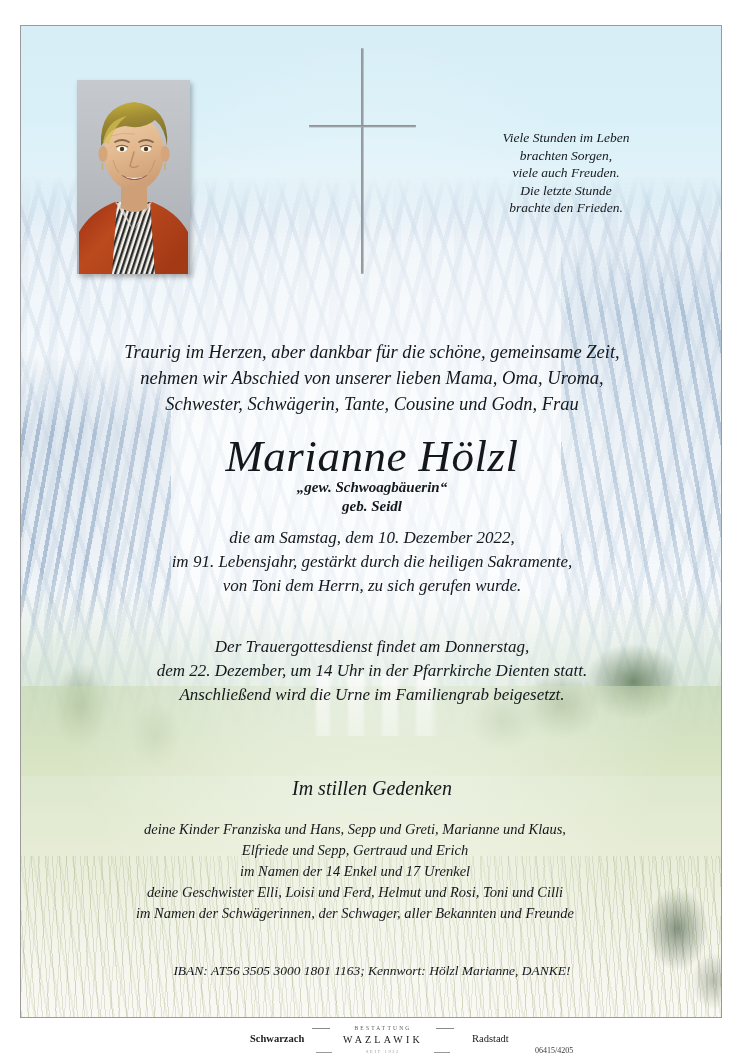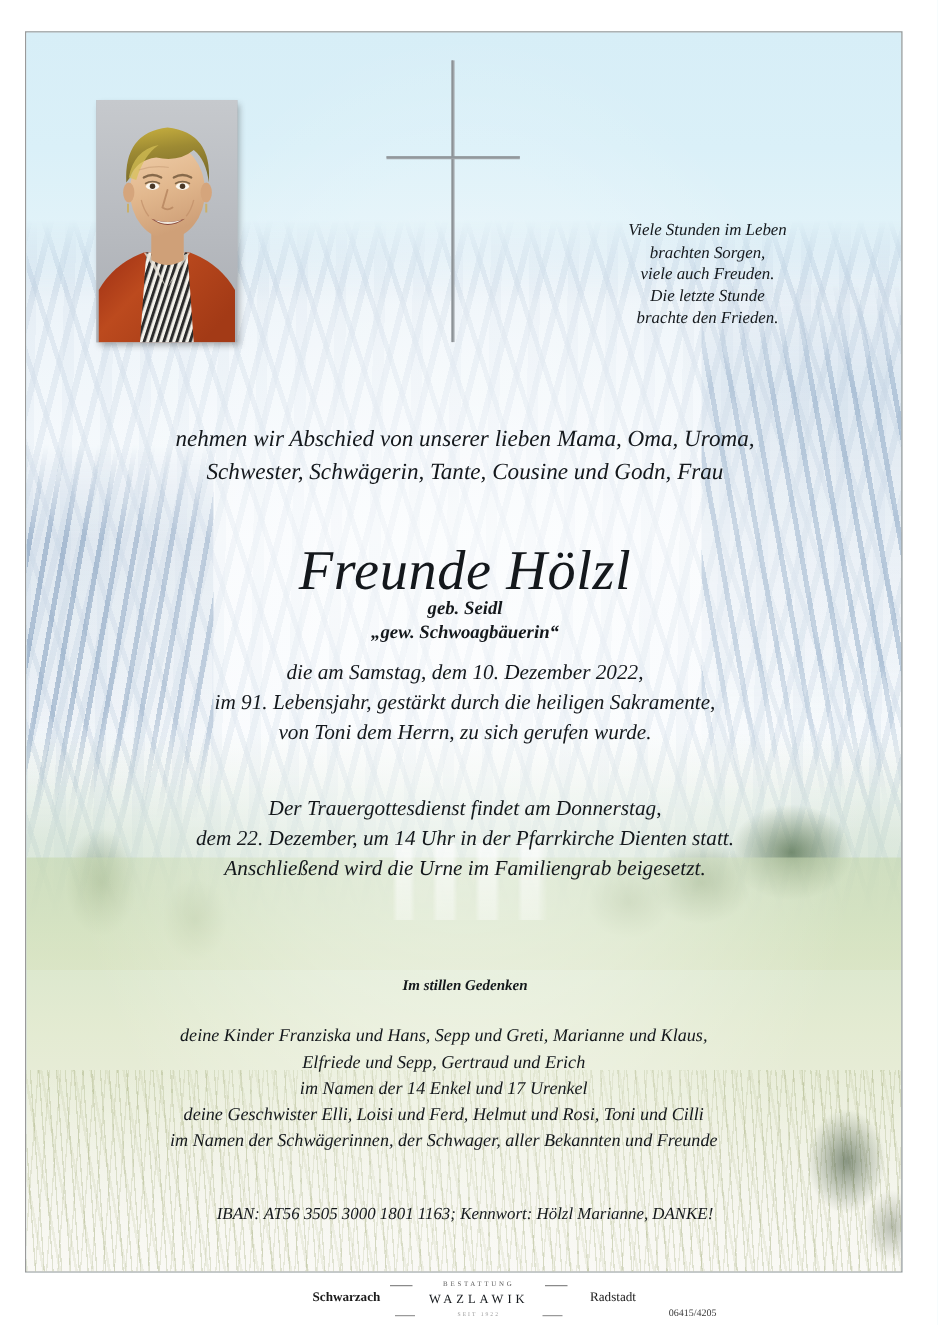--- a/index.html
+++ b/index.html
@@ -162,21 +162,20 @@
 
   
   .tx { position: absolute; text-align: center; color: #14181c; }
 
   #poem {
     left: 420px; top: 103px; width: 250px;
     font-style: italic;
     font-size: 13.5px;
     line-height: 17.5px;
     text-align: center;
-    margin-top: 46px;
   }
 
   #intro {
     left: 51px; top: 313px; width: 600px;
     font-style: italic;
     font-size: 18.5px;
     line-height: 26px;
   }
 
   #name {
@@ -212,22 +211,22 @@
   #place-date {
     left: 51px; top: 705px; width: 600px;
     font-style: italic;
     font-size: 14.5px;
     line-height: 20px;
   }
 
   #remembrance {
     left: 51px; top: 750px; width: 600px;
     font-style: italic;
-    font-weight: bold;
-    font-size: 12px;
+    font-weight: normal;
+    font-size: 20px;
     line-height: 24px;
     text-align: center;
   }
 
   #family {
     left: 34px; top: 793px; width: 600px;
     font-style: italic;
     font-size: 14.5px;
     line-height: 21px;
     text-align: center;
@@ -414,29 +413,30 @@
 
   <div class="tx" id="poem">
     <div>Viele Stunden im Leben</div>
     <div>brachten Sorgen,</div>
     <div>viele auch Freuden.</div>
     <div>Die letzte Stunde</div>
     <div>brachte den Frieden.</div>
   </div>
 
   <div class="tx" id="intro">
+    <div>Traurig im Herzen, aber dankbar für die schöne, gemeinsame Zeit,</div>
     <div>nehmen wir Abschied von unserer lieben Mama, Oma, Uroma,</div>
     <div>Schwester, Schwägerin, Tante, Cousine und Godn, Frau</div>
   </div>
 
-  <div class="tx" id="name">Freunde Hölzl</div>
+  <div class="tx" id="name">Marianne Hölzl</div>
 
   <div class="tx" id="geb">
+    <div>„gew. Schwoagbäuerin“</div>
     <div>geb. Seidl</div>
-    <div>„gew. Schwoagbäuerin“</div>
   </div>
 
   <div class="tx" id="death">
     <div>die am Samstag, dem 10. Dezember 2022,</div>
     <div>im 91. Lebensjahr, gestärkt durch die heiligen Sakramente,</div>
     <div>von Toni dem Herrn, zu sich gerufen wurde.</div>
   </div>
 
   <div class="tx" id="service">
     <div>Der Trauergottesdienst findet am Donnerstag,</div>

